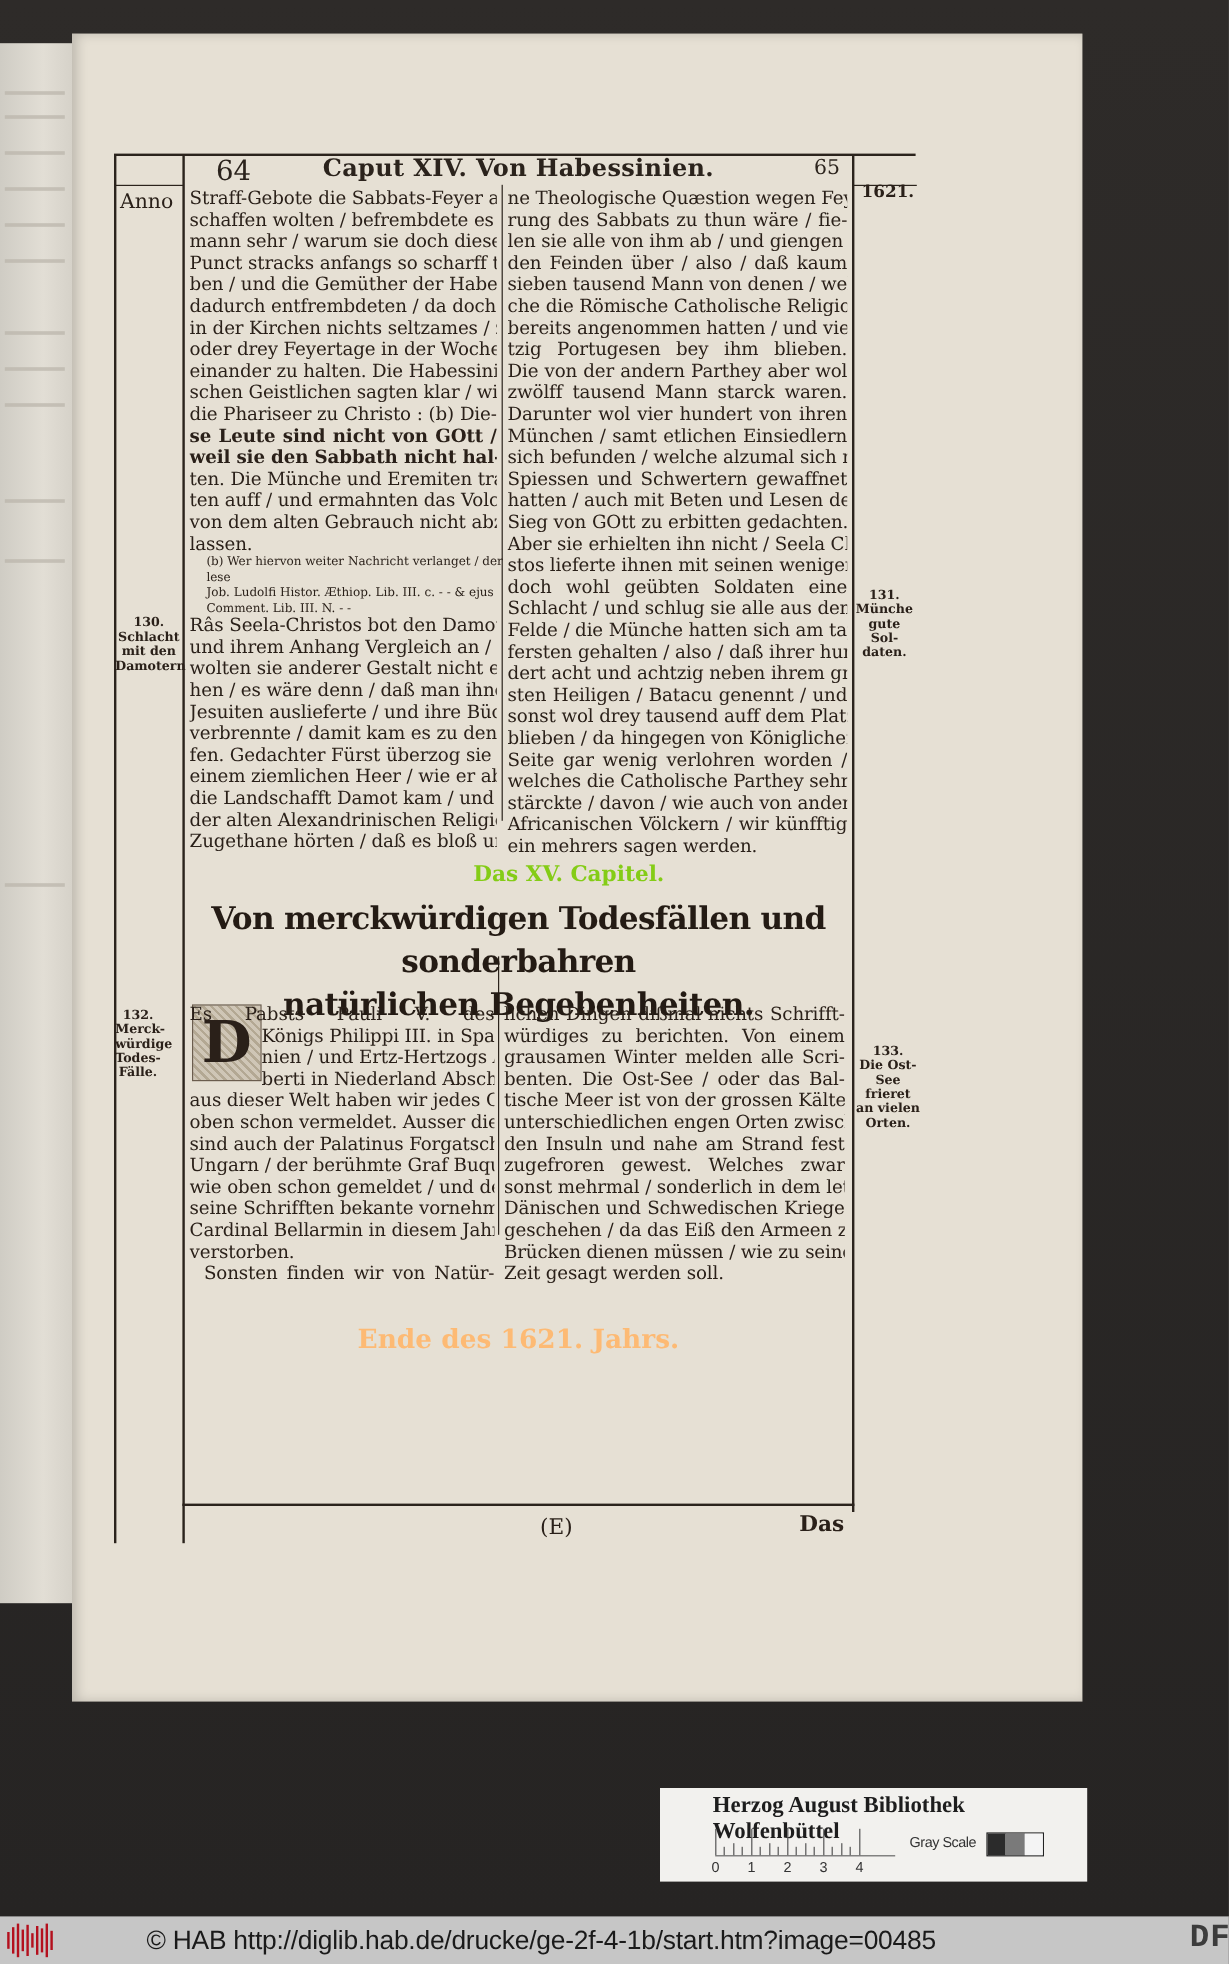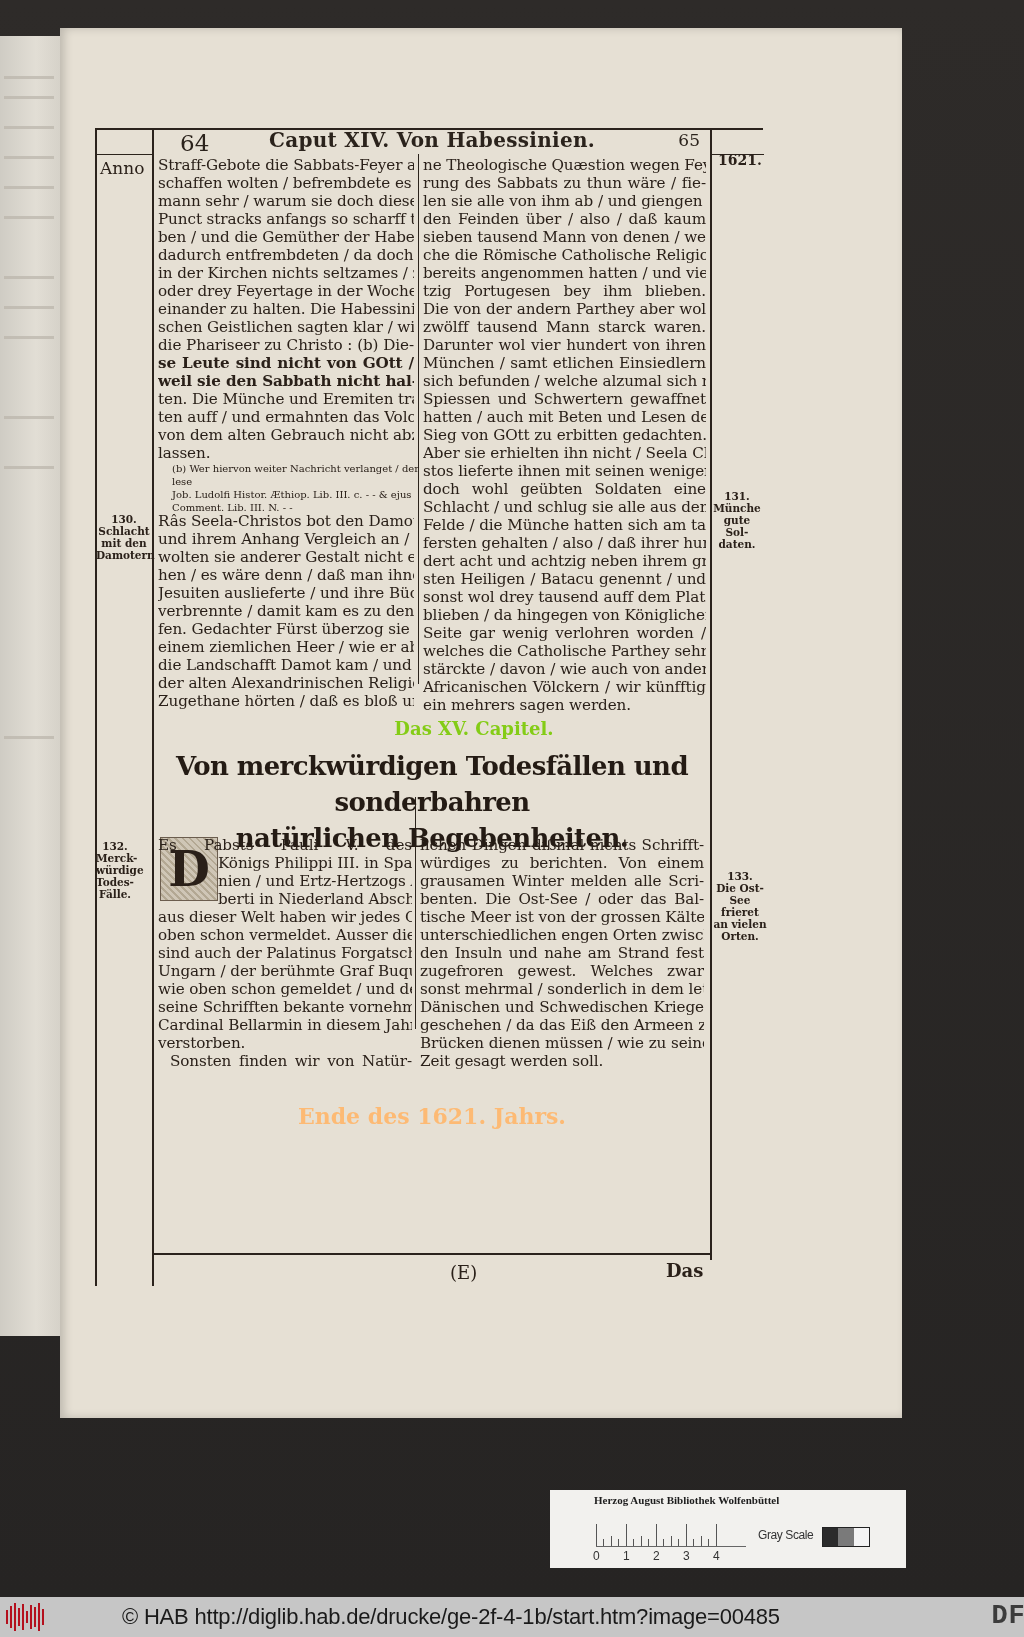--- a/index.html
+++ b/index.html
@@ -55,21 +55,21 @@
   .initial-D { position: absolute; left: 160px; top: 837px; width: 56px; height: 62px;
     border: 1px solid #6b5d4e; background: repeating-linear-gradient(45deg, #cfc6b6 0 3px, #b3a893 3px 5px);
     display: flex; align-items: center; justify-content: center;
     font-size: 48px; font-weight: bold; color: #2a2019; }
 
   .end-line { position: absolute; left: 152px; width: 560px; top: 1103px; text-align: center; font-size: 22px; font-weight: bold; color: #fdba74; }
   .signature { position: absolute; left: 450px; top: 1262px; font-size: 18px; color: #2a2019; }
   .catchword { position: absolute; left: 666px; top: 1260px; font-size: 18px; font-weight: bold; color: #2a2019; }
 
   .scale-card { position: absolute; left: 550px; top: 1490px; width: 356px; height: 78px; background: #f2f1ee; }
-  .scale-card .lib { position: absolute; left: 44px; top: 4px; font-size: 11px; font-weight: bold; color: #1d1d1d; font-family: "Liberation Serif", serif; }
+  .scale-card .lib { position: absolute; left: 44px; top: 4px; font-size: 19px; font-weight: bold; color: #1d1d1d; font-family: "Liberation Serif", serif; }
   .scale-card .ruler { position: absolute; left: 46px; top: 34px; width: 150px; height: 22px; border-bottom: 1px solid #666; }
   .scale-card .tick { position: absolute; bottom: 0; width: 1px; background: #555; }
   .scale-card .num { position: absolute; top: 59px; font-size: 12px; color: #333; font-family: "Liberation Sans", sans-serif; }
   .scale-card .gray-label { position: absolute; left: 208px; top: 38px; font-size: 12px; color: #333; font-family: "Liberation Sans", sans-serif; letter-spacing: -.4px; }
   .scale-card .swatches { position: absolute; left: 272px; top: 37px; width: 46px; height: 18px; border: 1px solid #222; display: flex; }
   .scale-card .swatches span { flex: 1; }
 
   .footer-bar { position: absolute; left: 0; top: 1597px; width: 1024px; height: 40px; background: #c6c6c6; padding-left: 29px; }
   .footer-bar .hab-logo { position: absolute; left: 6px; top: 6px; width: 40px; height: 28px; display: flex; gap: 2px; align-items: center; }
   .footer-bar .hab-logo i { display: block; width: 2px; background: #b4101d; }

